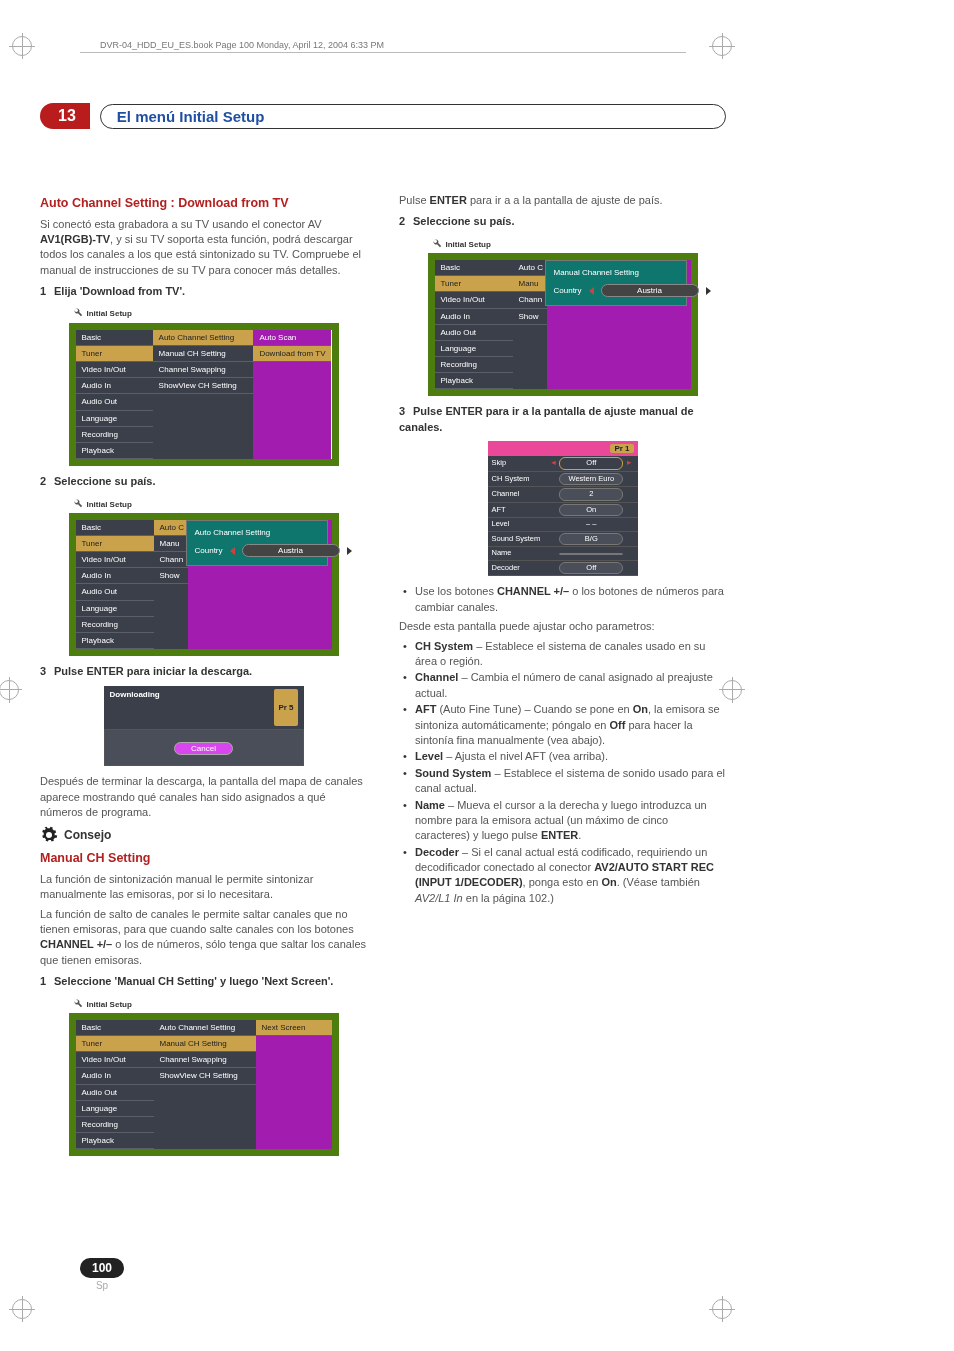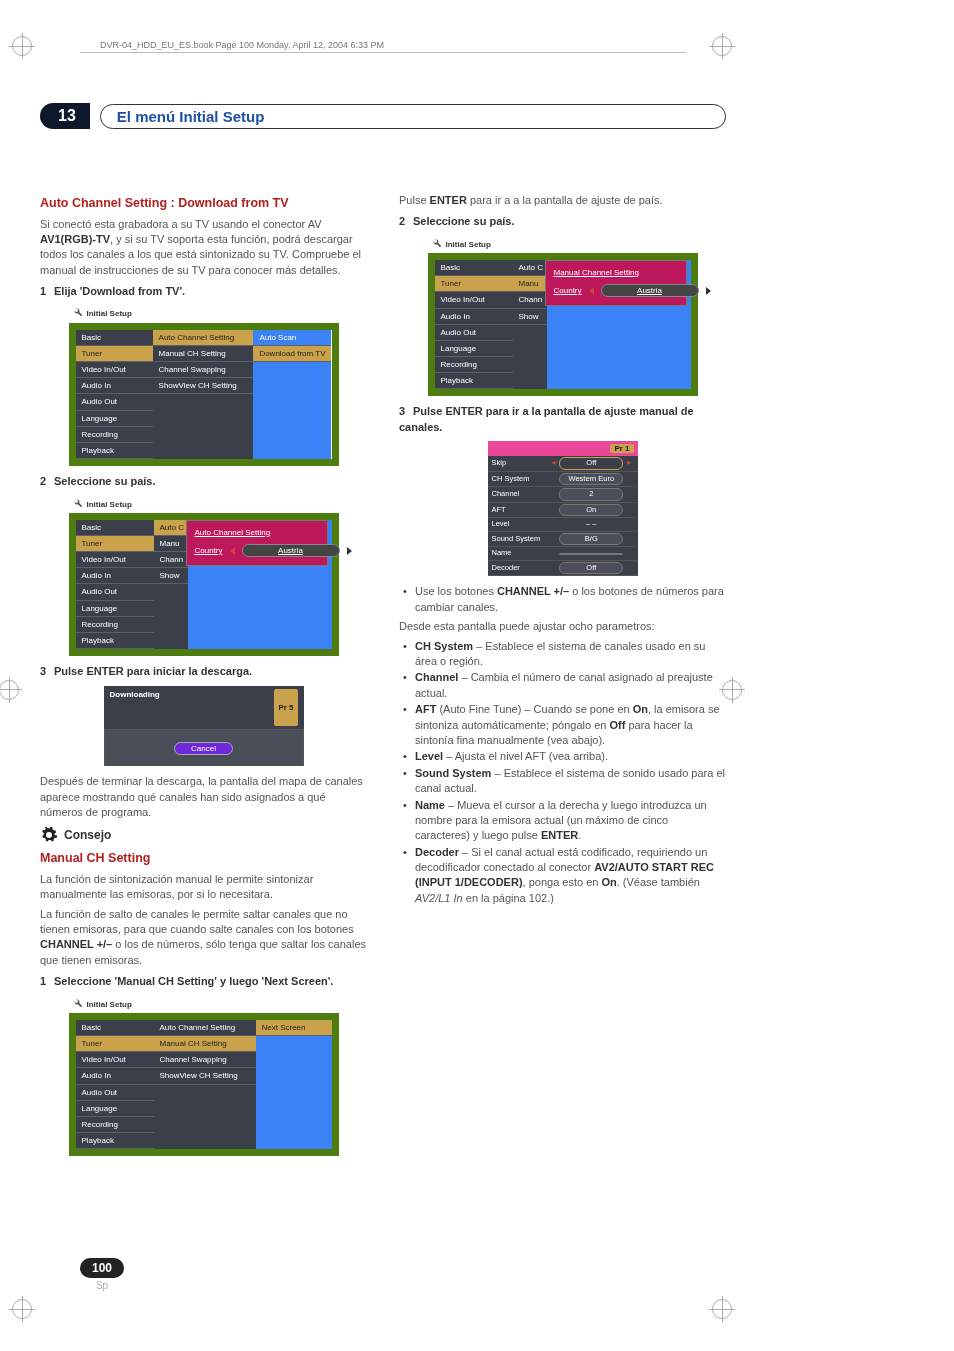--- a/index.html
+++ b/index.html
@@ -49,21 +49,21 @@
     border-top: 1px solid #bbb;
     margin: 2px 40px 0 40px;
   }
 
   .chapter-bar {
     margin-top: 50px;
     display: flex;
     align-items: center;
   }
   .chapter-num {
-    background: #0f172a;
+    background: #b91c1c;
     color: #fff;
     font-weight: bold;
     font-size: 16px;
     border-radius: 14px 0 0 14px;
     padding: 4px 14px 4px 18px;
     display: inline-block;
   }
   .chapter-title-wrap {
     border: 1px solid #333;
     border-radius: 14px;
@@ -151,60 +151,59 @@
     padding:2px 6px;
     border-bottom:1px solid #5a5f6a;
     white-space:nowrap;
   }
   .osd-col .cell.sel {
     background:#c9a24b;
     color:#222;
   }
   .osd-col.menu { width:78px; }
   .osd-col.sub { width:102px; background:#3b3f4a; }
-  .osd-col.area { flex:1; background:#3b82f6; }
+  .osd-col.area { flex:1; background:#a21caf; }
   .osd .pill {
     display:inline-block;
     border:1px solid #888;
     border-radius:8px;
     background:#444;
     padding:0 8px;
     margin:2px 0;
     min-width:80px;
     text-align:center;
   }
   .osd .triangle-l, .osd .triangle-r {
     display:inline-block; width:0; height:0; border-top:4px solid transparent; border-bottom:4px solid transparent;
     vertical-align:middle; margin:0 3px;
   }
   .osd .triangle-l { border-right:5px solid #c9443f; }
   .osd .triangle-r { border-left:5px solid #333; }
   .osd .overlay-box {
-    background:#be185d; border:1px solid #777; padding:6px 8px;
+    background:#0f766e; border:1px solid #777; padding:6px 8px;
     position: relative;
-    text-decoration: underline;
   }
   .osd-abs { position:relative; }
   .osd-float {
     position:absolute; z-index:2; top:0;
   }
 
   
   .dl-box { width:200px; margin:6px auto 8px auto; }
   .dl-head {
     background:#3b3f4a; color:#fff; font-size:8px; font-weight:bold;
     display:flex; justify-content:space-between; padding:3px 6px;
   }
   .dl-body {
     background:#4a4e58; padding:10px; text-align:center;
     border:1px solid #555;
   }
   .dl-body .pill-btn {
     display:inline-block; border:1px solid #aaa; border-radius:8px;
-    background:#6d28d9; color:#fff; font-size:8px; padding:0 16px;
+    background:#d946ef; color:#fff; font-size:8px; padding:0 16px;
   }
 
   
   .pr-box { width:150px; margin:6px auto 8px auto; font-size:8px; }
   .pr-head {
     background:#ec4899; color:#fff; text-align:right; padding:2px 4px; font-weight:bold;
   }
   .pr-table { width:100%; border-collapse:collapse; }
   .pr-table td {
     background:#3b3f4a; color:#fff; padding:1px 4px; border-bottom:1px solid #555;

